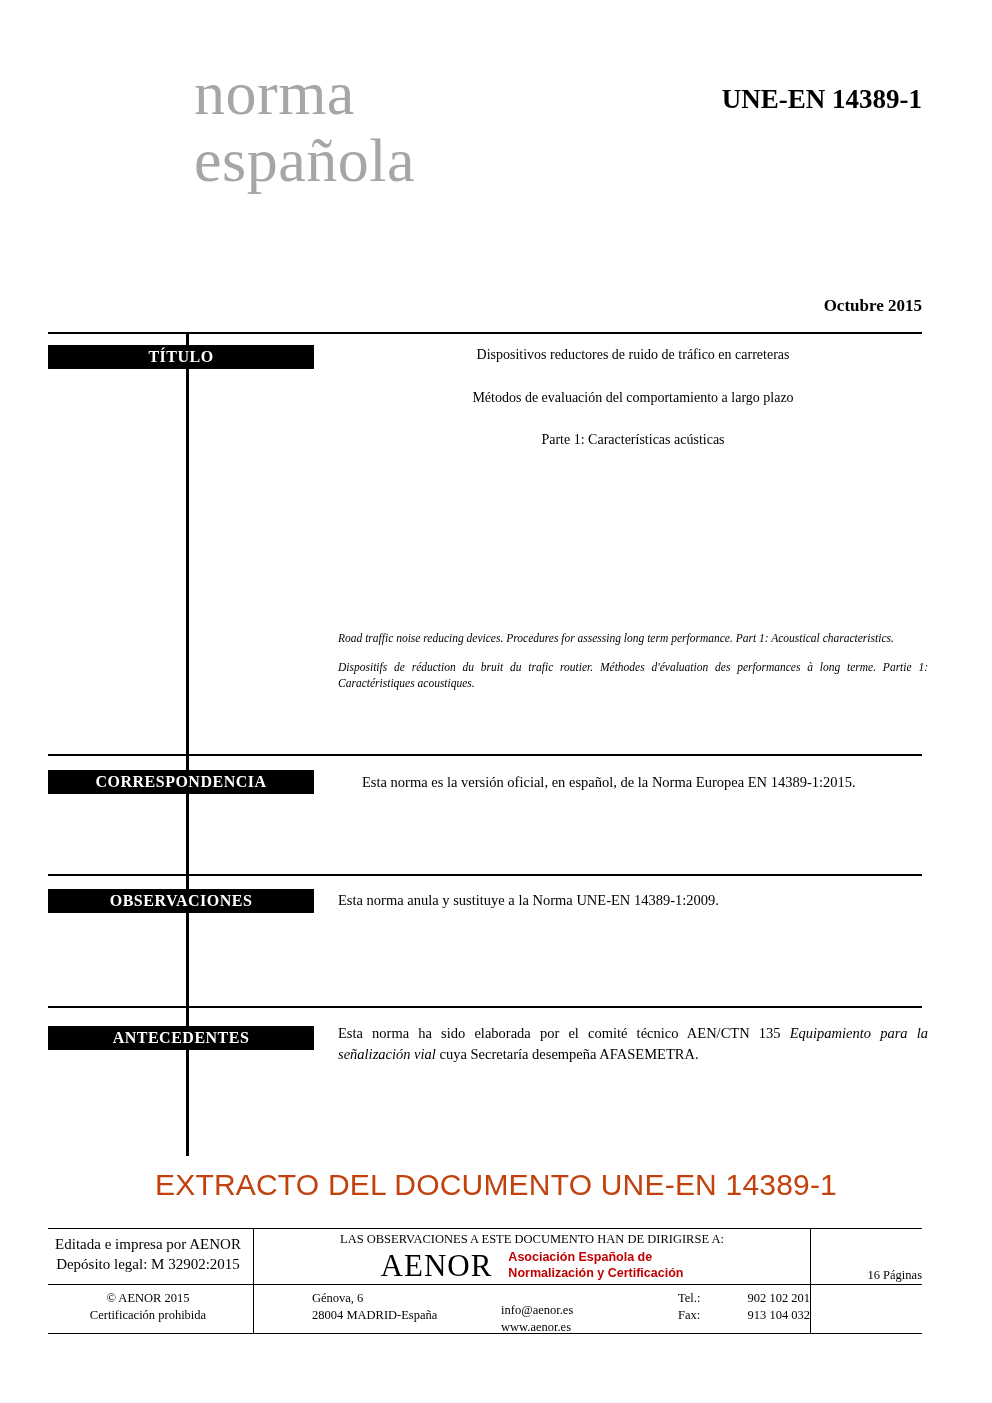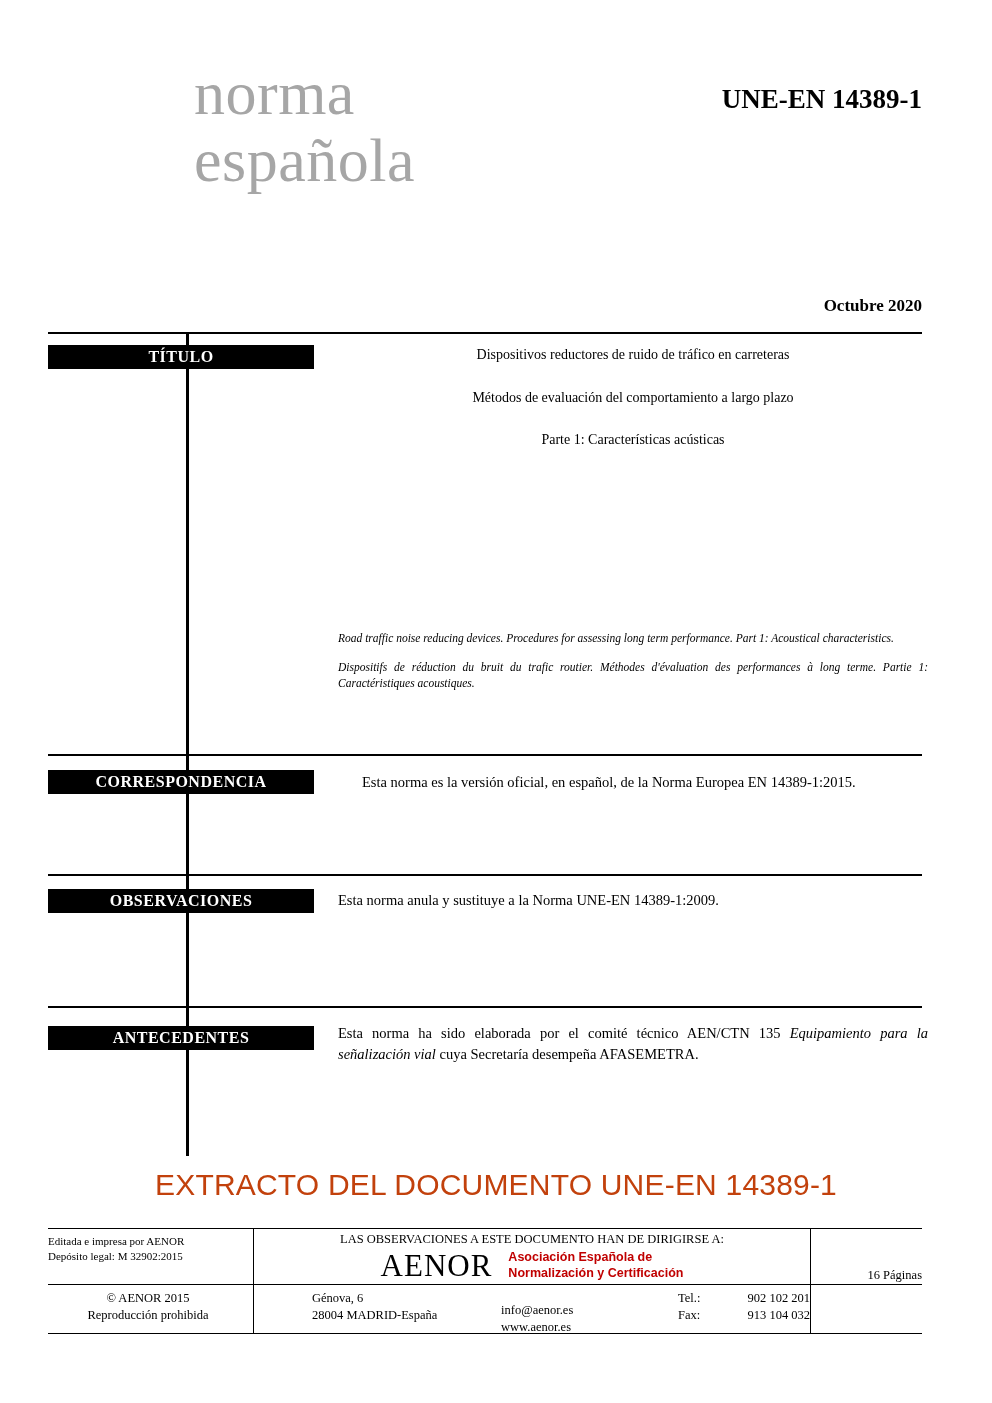--- a/index.html
+++ b/index.html
@@ -181,22 +181,22 @@
     width: 1px;
     height: 106px;
     background: #000;
   }
 
   .f-editor {
     position: absolute;
     left: 0;
     top: 6px;
     width: 200px;
-    text-align: left;
-    font-size: 11px;
+    text-align: center;
+    font-size: 15px;
     line-height: 1.35;
   }
   .f-copyright {
     position: absolute;
     left: 0;
     top: 62px;
     width: 200px;
     text-align: center;
     font-size: 12.5px;
     line-height: 1.35;
@@ -279,21 +279,21 @@
 <div class="page">
 
   <div class="masthead">
     <div class="brand">
       <span class="line1">norma</span>
       <span class="line2">española</span>
     </div>
     <div class="ref-code">UNE-EN 14389-1</div>
   </div>
 
-  <div class="doc-date">Octubre 2020</div>
+  <div class="doc-date">Octubre 2015</div>
 
   <div class="hr" style="top:332px;"></div>
   <div class="vline" style="top:332px; height:422px;"></div>
   <div class="hr" style="top:754px;"></div>
   <div class="vline" style="top:754px; height:120px;"></div>
   <div class="hr" style="top:874px;"></div>
   <div class="vline" style="top:874px; height:132px;"></div>
   <div class="hr" style="top:1006px;"></div>
   <div class="vline" style="top:1006px; height:150px;"></div>
 
@@ -332,21 +332,21 @@
     <div class="footer-v1"></div>
     <div class="footer-v2"></div>
 
     <div class="f-editor">
       <div>Editada e impresa por AENOR</div>
       <div>Depósito legal: M 32902:2015</div>
     </div>
 
     <div class="f-copyright">
       <div>© AENOR 2015</div>
-      <div>Reproducción prohibida</div>
+      <div>Certificación prohibida</div>
     </div>
 
     <div class="f-obs">LAS OBSERVACIONES A ESTE DOCUMENTO HAN DE DIRIGIRSE A:</div>
 
     <div class="f-logo">
       <div class="aenor">AENOR</div>
       <div class="aenor-sub">
         <div>Asociación Española de</div>
         <div>Normalización y Certificación</div>
       </div>

